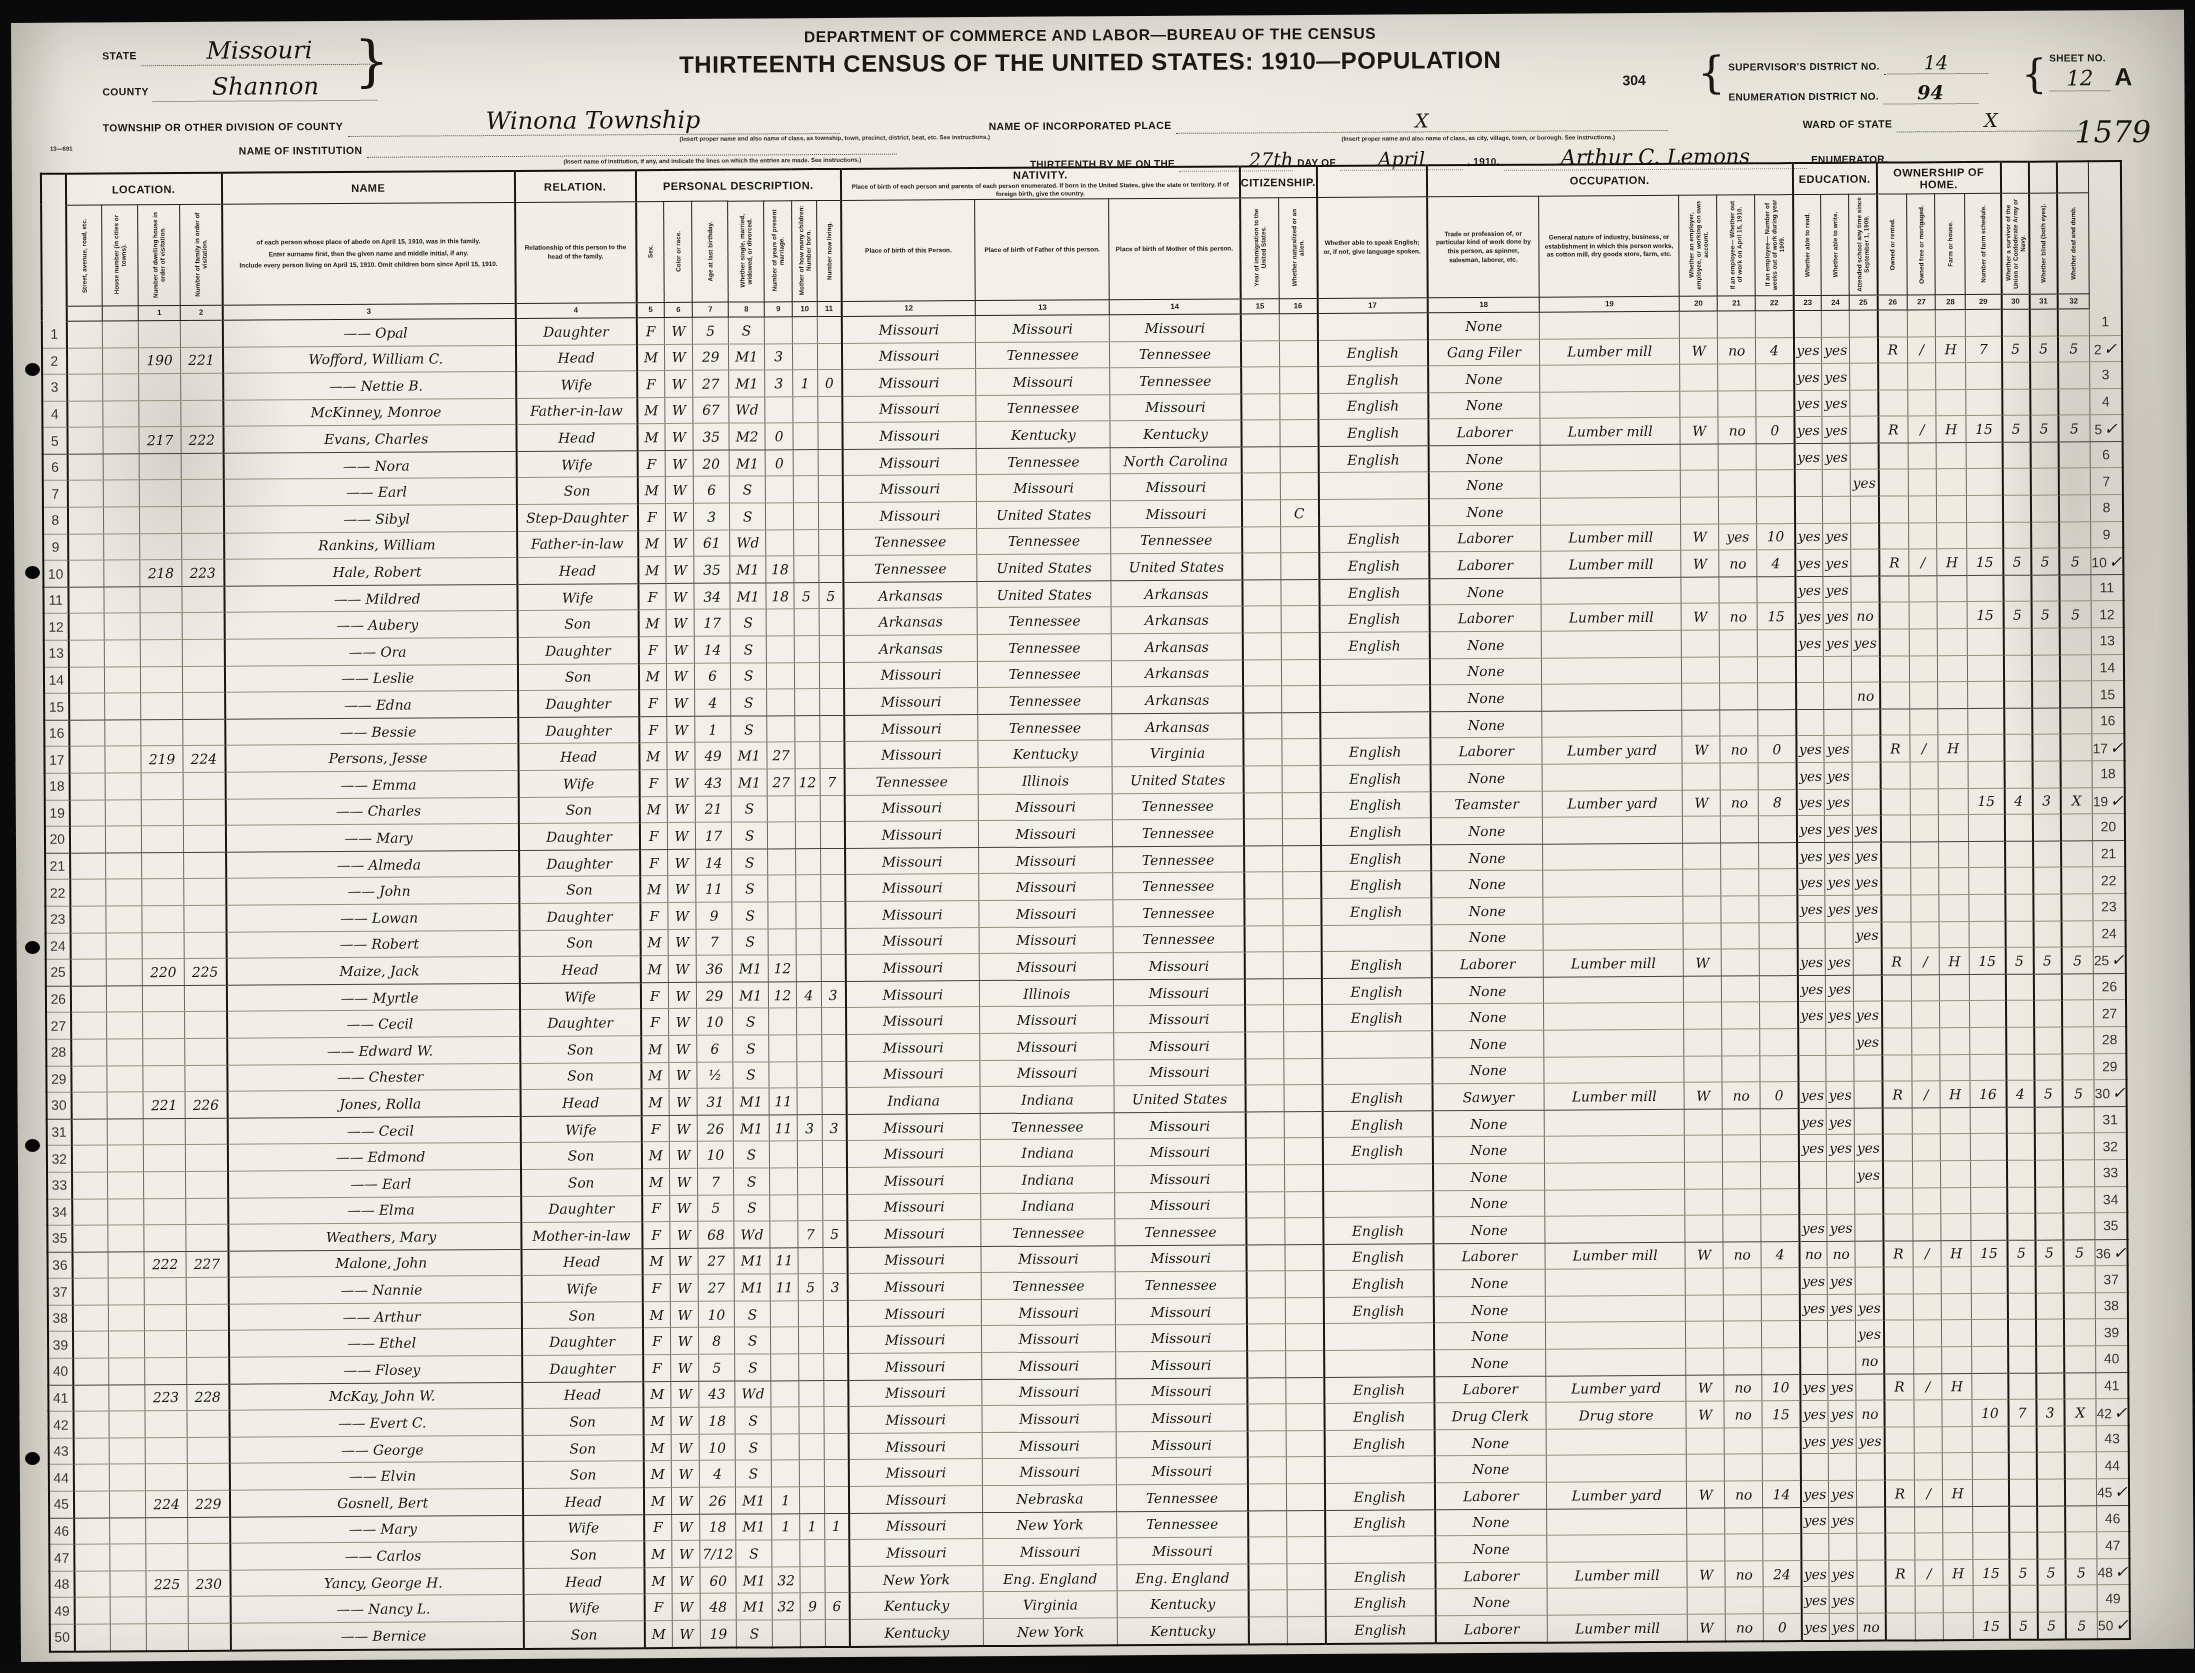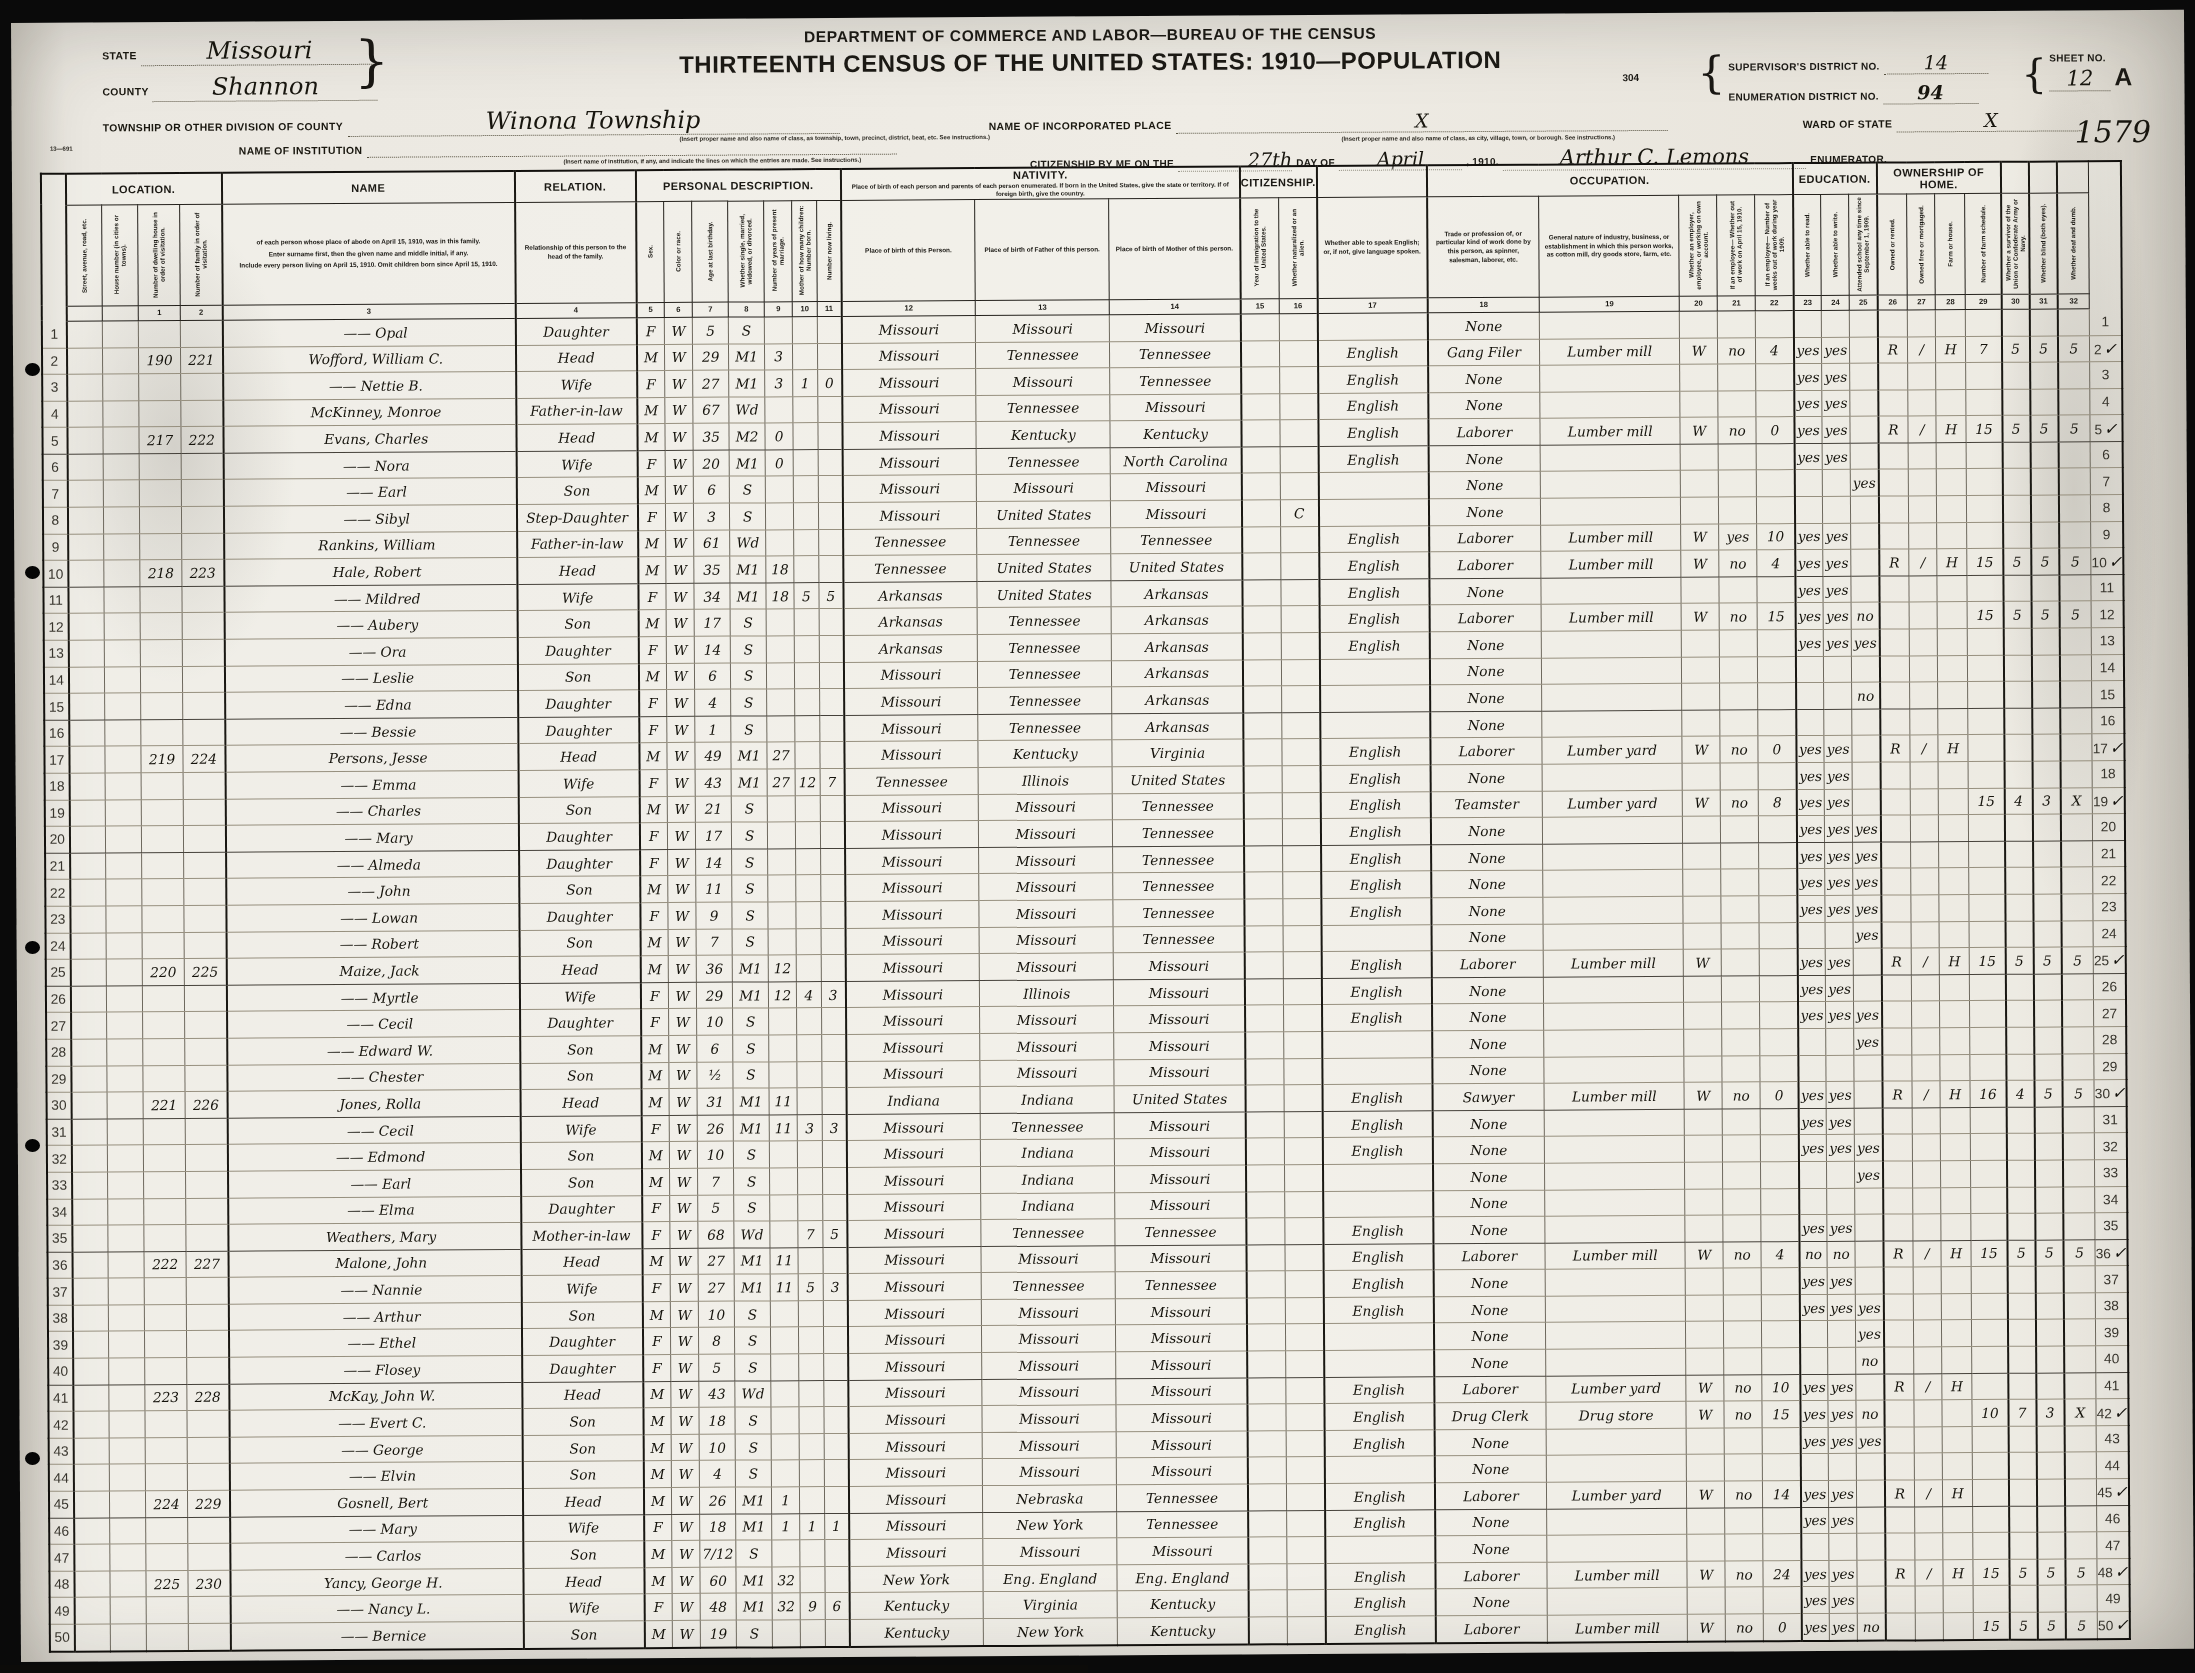--- a/index.html
+++ b/index.html
@@ -17,21 +17,21 @@
   .hdr{position:absolute;left:0;top:0;width:100%;height:150px;}
   .abs{position:absolute;white-space:nowrap;}
   .lbl{font-size:10.4px;font-weight:bold;letter-spacing:0.4px;color:#19170f;}
   .lbl-sm{font-size:10px;font-weight:bold;letter-spacing:0.3px;}
   .note{font-size:6px;font-weight:bold;color:#2e2b24;white-space:normal;text-align:center;line-height:1.3;}
   .hw{font-family:"DejaVu Serif",serif;font-style:italic;color:#17150e;} .hw20{font-size:19px;} .hw22{font-size:21px;} .hw25{font-size:24px;} .hw28{font-size:30px;}
   .fill{display:inline-block;border-bottom:1.9px dotted #55503f;text-align:center;}
   .brace{font-family:"DejaVu Serif",serif;font-weight:normal;color:#191713;}
   .dept{font-size:15.6px;font-weight:bold;letter-spacing:0.6px;text-align:center;}
   .title{font-size:24px;font-weight:bold;letter-spacing:0.5px;text-align:center;}
-  .docnum{font-size:10px;font-weight:bold;}
+  .docnum{font-size:14px;font-weight:bold;}
   .sheetA{font-size:24.6px;font-weight:bold;}
 
   
   .census{position:absolute;left:28px;top:150px;border-collapse:collapse;table-layout:fixed;
           border:2.8px solid #12100d;background:rgba(250,248,243,.35);}
   .census th,.census td{padding:0;overflow:hidden;}
   .census thead th{border:0.9px solid #24211c;vertical-align:middle;}
   .grp-title{font-size:11px;font-weight:bold;letter-spacing:0.4px;text-align:center;}
   .gdesc{font-size:6.2px;font-weight:bold;text-align:center;line-height:1.3;padding:0.9px 7.6px;white-space:normal;}
   .subrow th{height:100px;}
@@ -116,21 +116,21 @@
     </div>
 
     <div class="abs note" style="left:21px;top:123px;width:57px;">13—691</div>
     <div class="abs" style="left:227px;top:119px;">
       <span class="lbl">NAME OF INSTITUTION</span>
       <span class="fill" style="width:530px;">&nbsp;</span>
     </div>
     <div class="abs note" style="left:407px;top:139px;width:587px;">(Insert name of institution, if any, and indicate the lines on which the entries are made.   See instructions.)</div>
 
     <div class="abs" style="left:1018px;top:117px;">
-      <span class="lbl-sm">CITIZENSHIP BY ME ON THE</span>
+      <span class="lbl-sm">THIRTEENTH BY ME ON THE</span>
       <span class="fill" style="width:114px;text-align:right;"><span class="hw hw20">27th</span></span>
       <span class="lbl-sm">DAY OF</span>
       <span class="fill" style="width:123px;margin-top:16px;"><span class="hw hw20">April</span></span>
       <span class="lbl-sm">, 1910.</span>
       <span class="fill" style="width:303px;"><span class="hw hw22">Arthur C. Lemons</span></span>
       <span class="lbl-sm">ENUMERATOR.</span>
     </div>
   </div>
 
   <table class="census">

